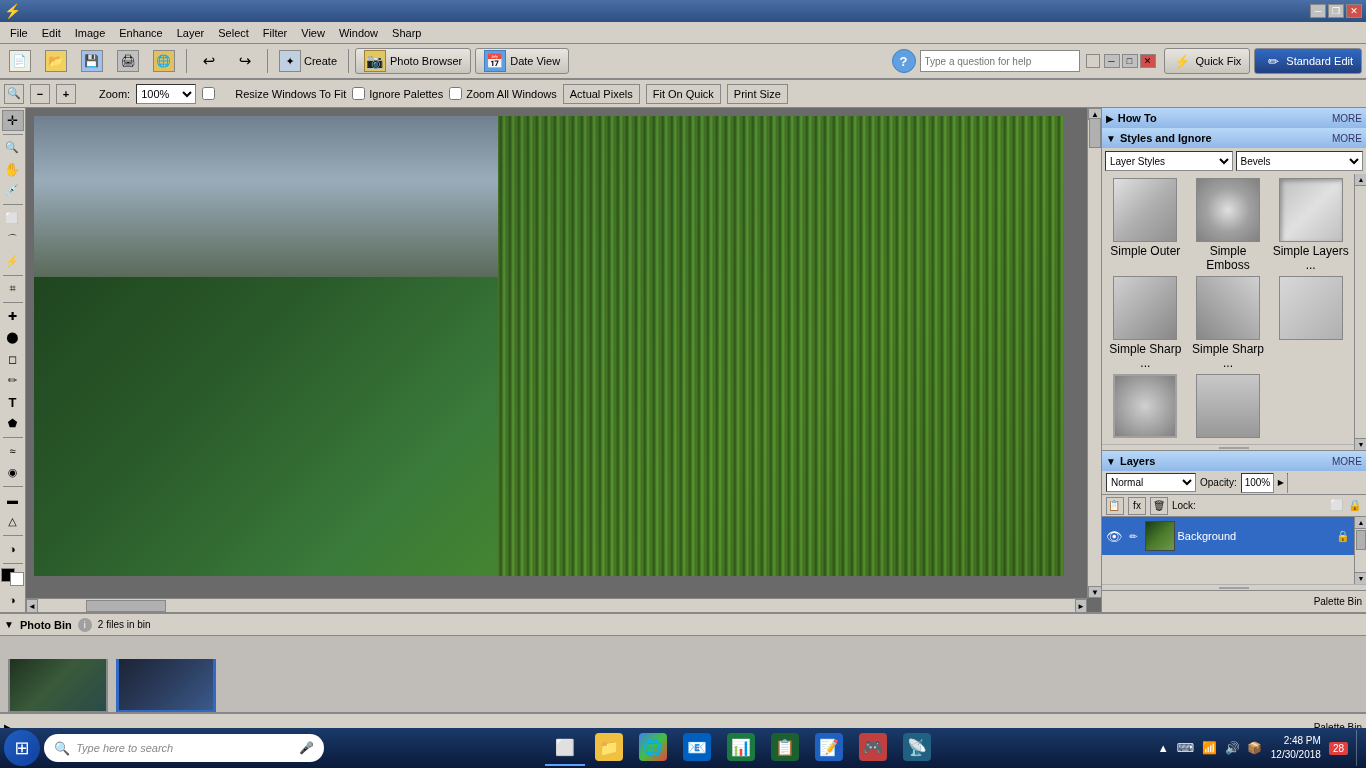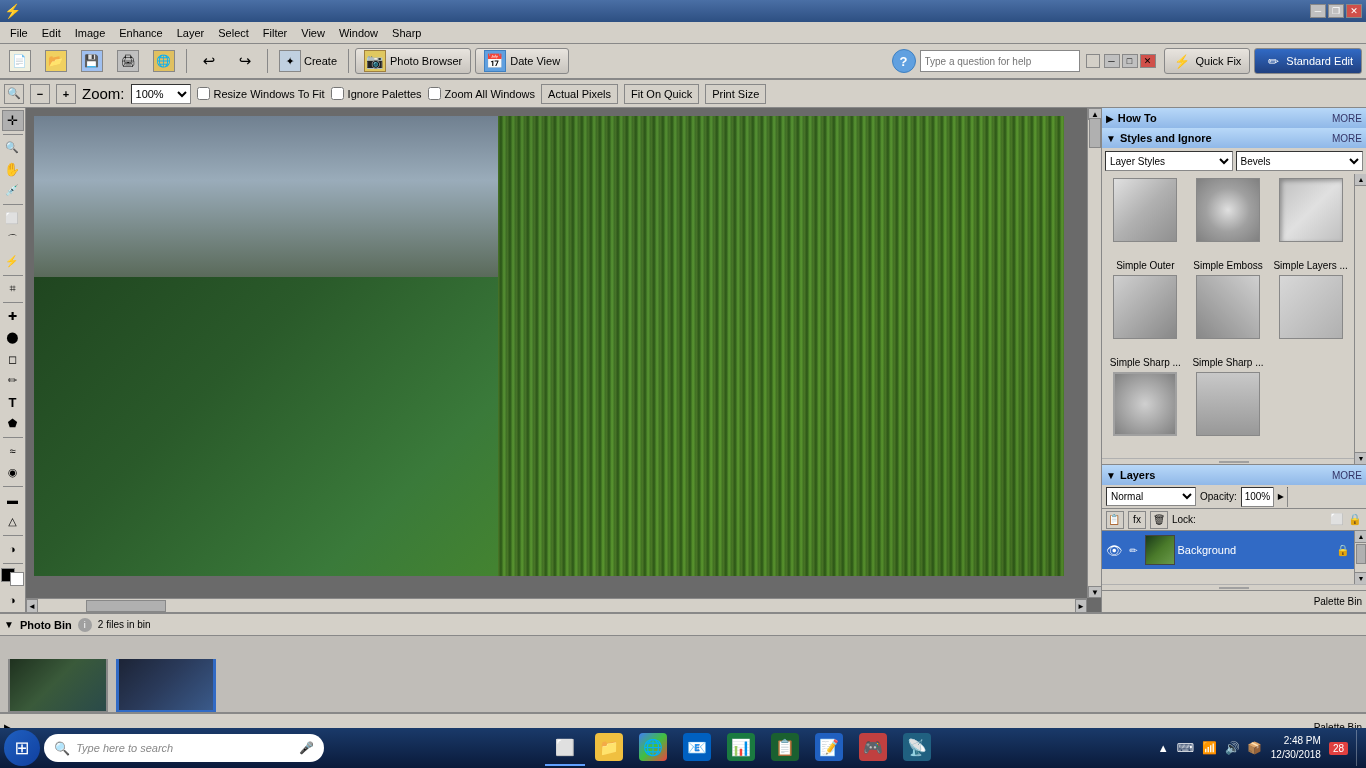--- a/index.html
+++ b/index.html
@@ -78,21 +78,21 @@
     #options-bar {
       background: #d4d0c8;
       border-bottom: 1px solid #888;
       height: 28px;
       display: flex;
       align-items: center;
       padding: 0 4px;
       gap: 6px;
       font-size: 11px;
     }
-    .opt-label { font-size: 15px; }
+    .opt-label { font-size: 11px; margin-left: 17px; }
     .zoom-select {
       width: 60px; height: 20px;
       border: 1px inset #888;
       background: white;
       font-size: 11px;
     }
     .opt-checkbox { margin-right: 2px; }
     .opt-btn {
       background: #d4d0c8;
       border: 1px solid #888;
@@ -243,21 +243,21 @@
       align-items: center;
       gap: 2px;
       cursor: pointer;
     }
     .style-thumb {
       width: 64px;
       height: 64px;
       border: 1px solid #888;
       background: #c0c0c0;
     }
-    .style-label { font-size: 10px; text-align: center; margin-top: 16px; }
+    .style-label { font-size: 12px; text-align: center; }
 
     
     .bevel-simple-outer { background: linear-gradient(135deg, #e0e0e0 0%, #b0b0b0 50%, #909090 100%); }
     .bevel-simple-inner { background: linear-gradient(135deg, #909090 0%, #b0b0b0 50%, #e0e0e0 100%); }
     .bevel-simple-emboss { background: radial-gradient(ellipse, #e0e0e0, #a0a0a0, #808080); }
     .bevel-simple-pillow { background: linear-gradient(135deg, #c0c0c0, #e0e0e0, #c0c0c0); box-shadow: inset 2px 2px 4px rgba(0,0,0,0.3); }
     .bevel-simple-sharp1 { background: linear-gradient(to bottom right, #d0d0d0, #888888); }
     .bevel-simple-sharp2 { background: linear-gradient(to bottom left, #d0d0d0, #888888); }
     .bevel-row3a { background: linear-gradient(135deg, #d8d8d8, #b0b0b0); }
     .bevel-row3b { background: radial-gradient(circle, #d0d0d0, #808080); border: 2px solid #a0a0a0; }
@@ -610,21 +610,21 @@
 <div id="options-bar">
   <div style="width:20px;height:20px;background:#d4d0c8;border:1px solid #888;display:flex;align-items:center;justify-content:center;cursor:pointer;">🔍</div>
   <span style="width:20px;height:20px;background:#d4d0c8;border:1px solid #888;display:flex;align-items:center;justify-content:center;cursor:pointer;font-weight:bold;">−</span>
   <span style="width:20px;height:20px;background:#d4d0c8;border:1px solid #888;display:flex;align-items:center;justify-content:center;cursor:pointer;font-weight:bold;">+</span>
   <span class="opt-label">Zoom:</span>
   <select class="zoom-select">
     <option>100%</option>
     <option>50%</option>
     <option>200%</option>
   </select>
-  <label style="display:flex;align-items:center;gap:2px;">
+  <label style="display:flex;align-items:center;gap:18px;">
     <input type="checkbox" class="opt-checkbox" style="">
     <span>Resize Windows To Fit</span>
   </label>
   <label style="display:flex;align-items:center;gap:2px;">
     <input type="checkbox" class="opt-checkbox" style="">
     <span>Ignore Palettes</span>
   </label>
   <label style="display:flex;align-items:center;gap:2px;">
     <input type="checkbox" class="opt-checkbox" style="">
     <span>Zoom All Windows</span>

